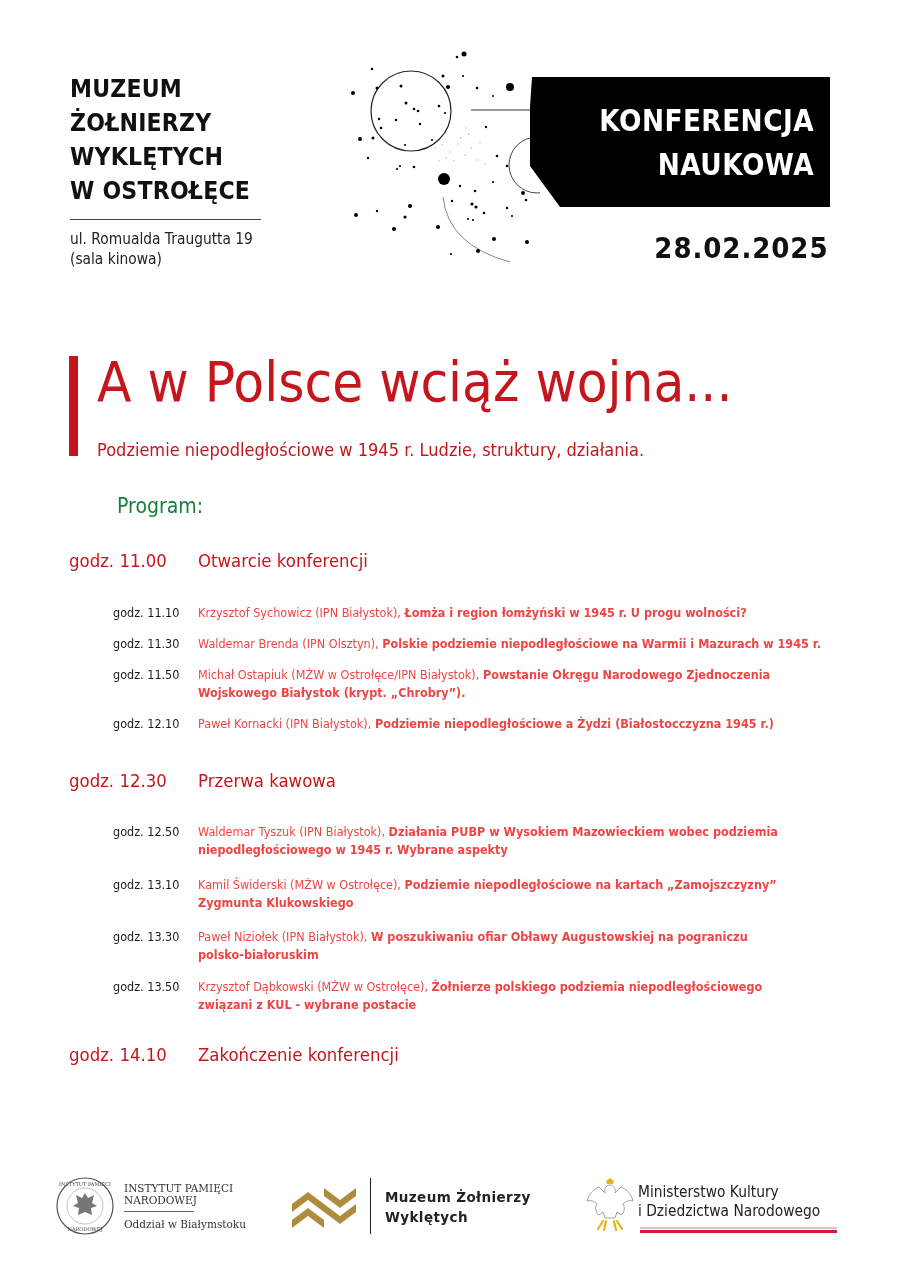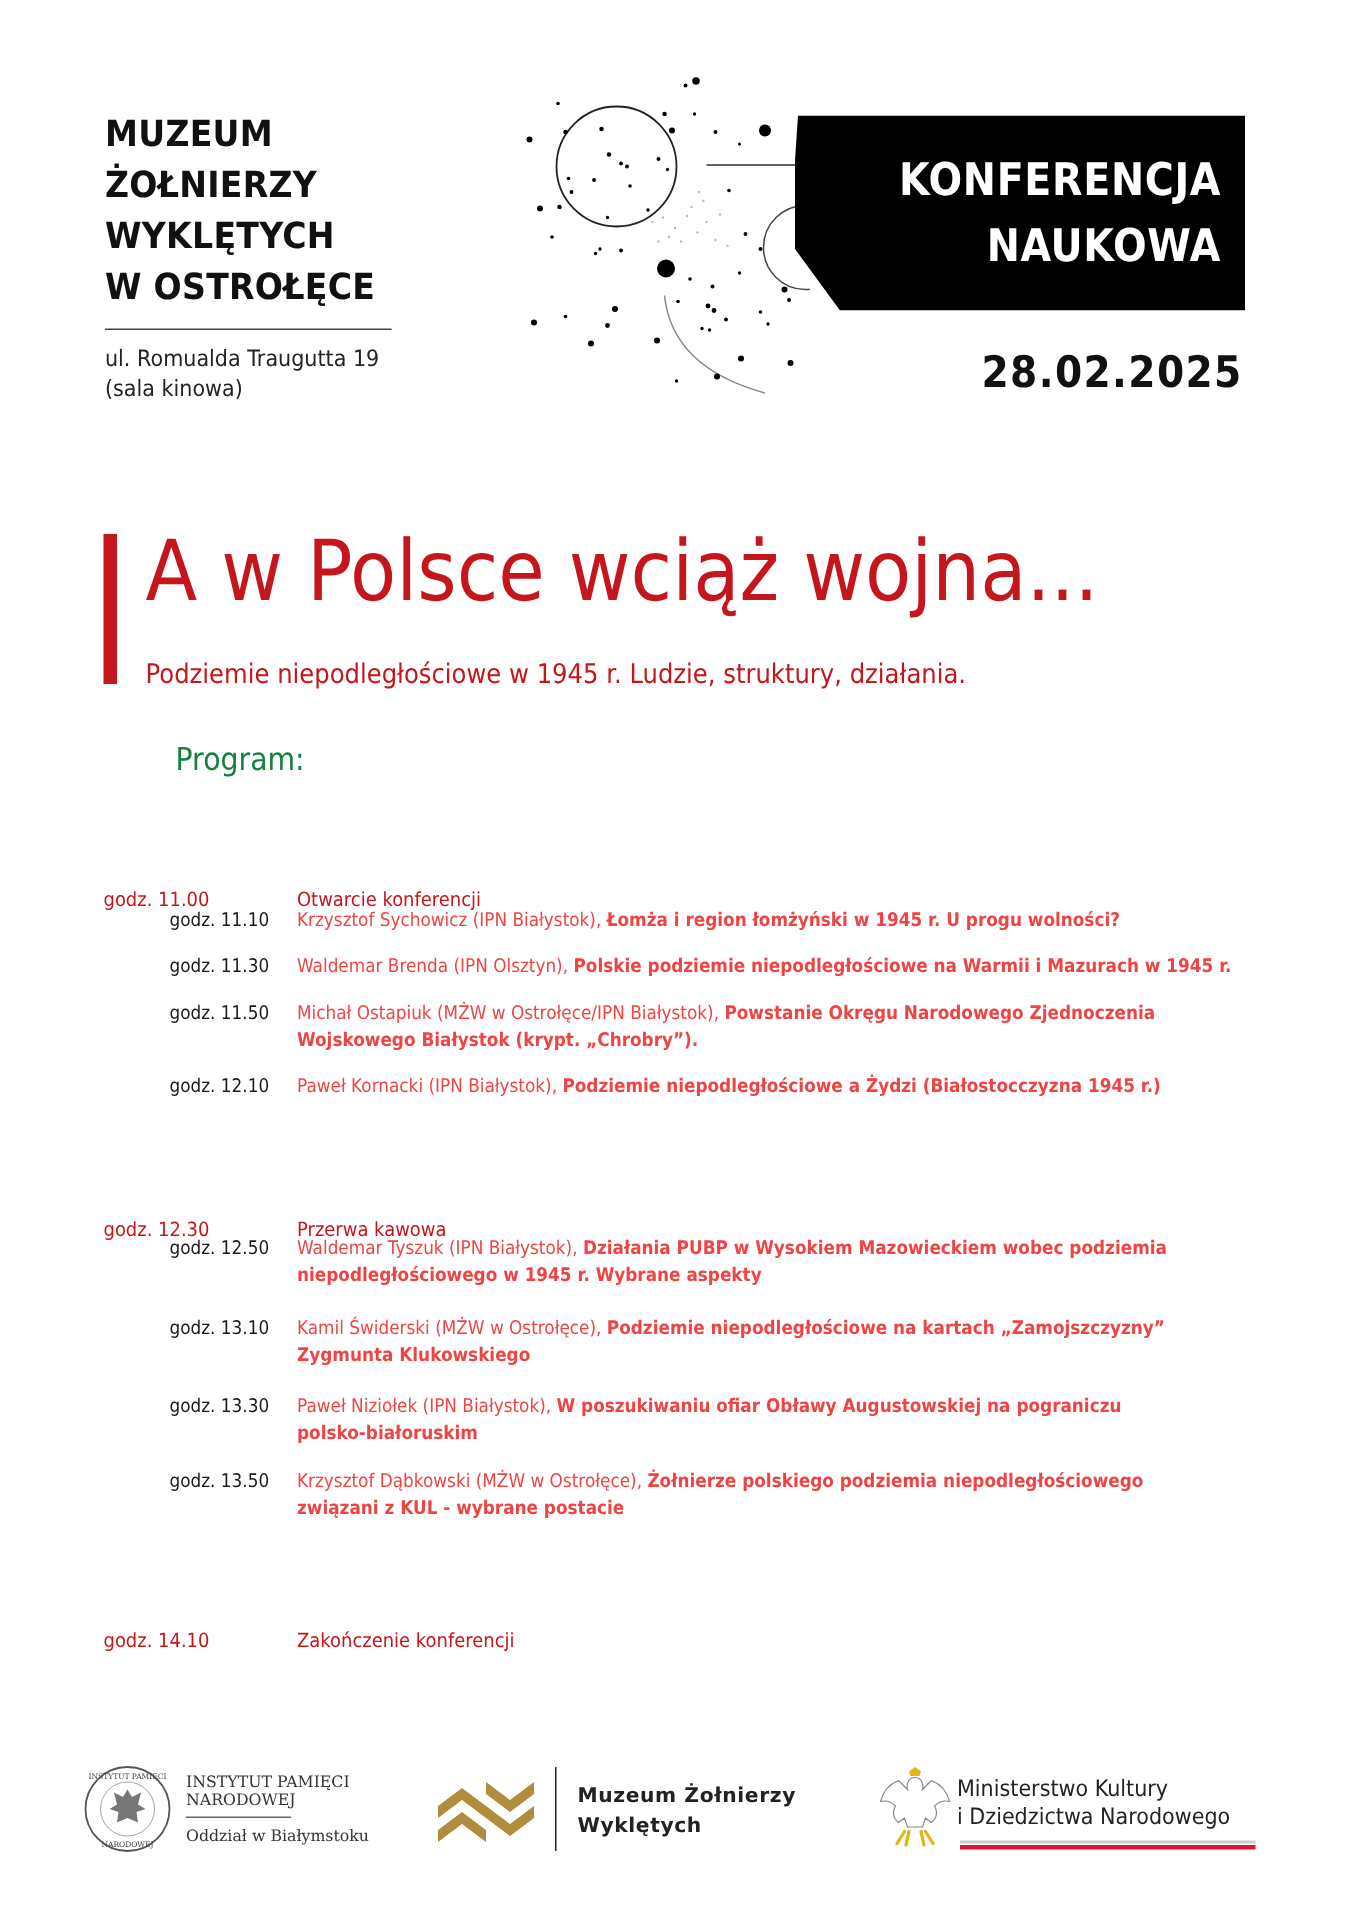--- a/index.html
+++ b/index.html
@@ -24,21 +24,21 @@
   .title { left:97px; top:344px; font-weight:normal; font-size:56px; line-height:76px; color:#c4161c; white-space:nowrap; }
   .title span { display:inline-block; transform:scaleX(0.9); transform-origin:left; }
   .subtitle { left:97px; top:437px; font-weight:normal; font-size:18px; line-height:26px; color:#c4161c; white-space:nowrap; }
   .subtitle span { display:inline-block; transform:scaleX(0.9); transform-origin:left; }
   
   .program-label { left:69px; top:492px; font-size:21px; line-height:28px; color:#15803d;margin-left:48px; }
   .program-label span { display:inline-block; transform:scaleX(0.9); transform-origin:left; }
   .row { left:69px; width:780px; }
   .row .time { position:absolute; left:0; top:0; white-space:nowrap; }
   .row .desc { position:absolute; left:129px; top:0; width:640px; }
-  .row.major .time, .row.major .desc { color:#c4161c; font-size:13px; line-height:24px;margin-top:40px; }
+  .row.major .time, .row.major .desc { color:#c4161c; font-size:18px; line-height:24px; }
   .row.major span.s { display:inline-block; transform:scaleX(0.92); transform-origin:left; white-space:nowrap; }
   .row.minor .time { color:#1a1a1a; font-size:12.5px; line-height:18px;margin-left:44px; }
   .row.minor .desc { color:#ef4444; font-size:12.5px; line-height:18px; }
   .row.minor .time span, .row.minor .desc .line { display:block; transform:scaleX(0.9); transform-origin:left; white-space:nowrap; }
   .row.minor .desc b { font-weight:bold; }
   
   .ipn { left:56px; top:1177px; }
   .ipn-seal { position:absolute; left:0; top:0; width:58px; height:58px; }
   .ipn-text { position:absolute; left:68px; top:5px; font-family:"DejaVu Serif", serif; font-size:10.5px; line-height:12px; color:#333; white-space:nowrap; }
   .ipn-rule { position:absolute; left:68px; top:34px; width:70px; height:1px; background:#666; }

